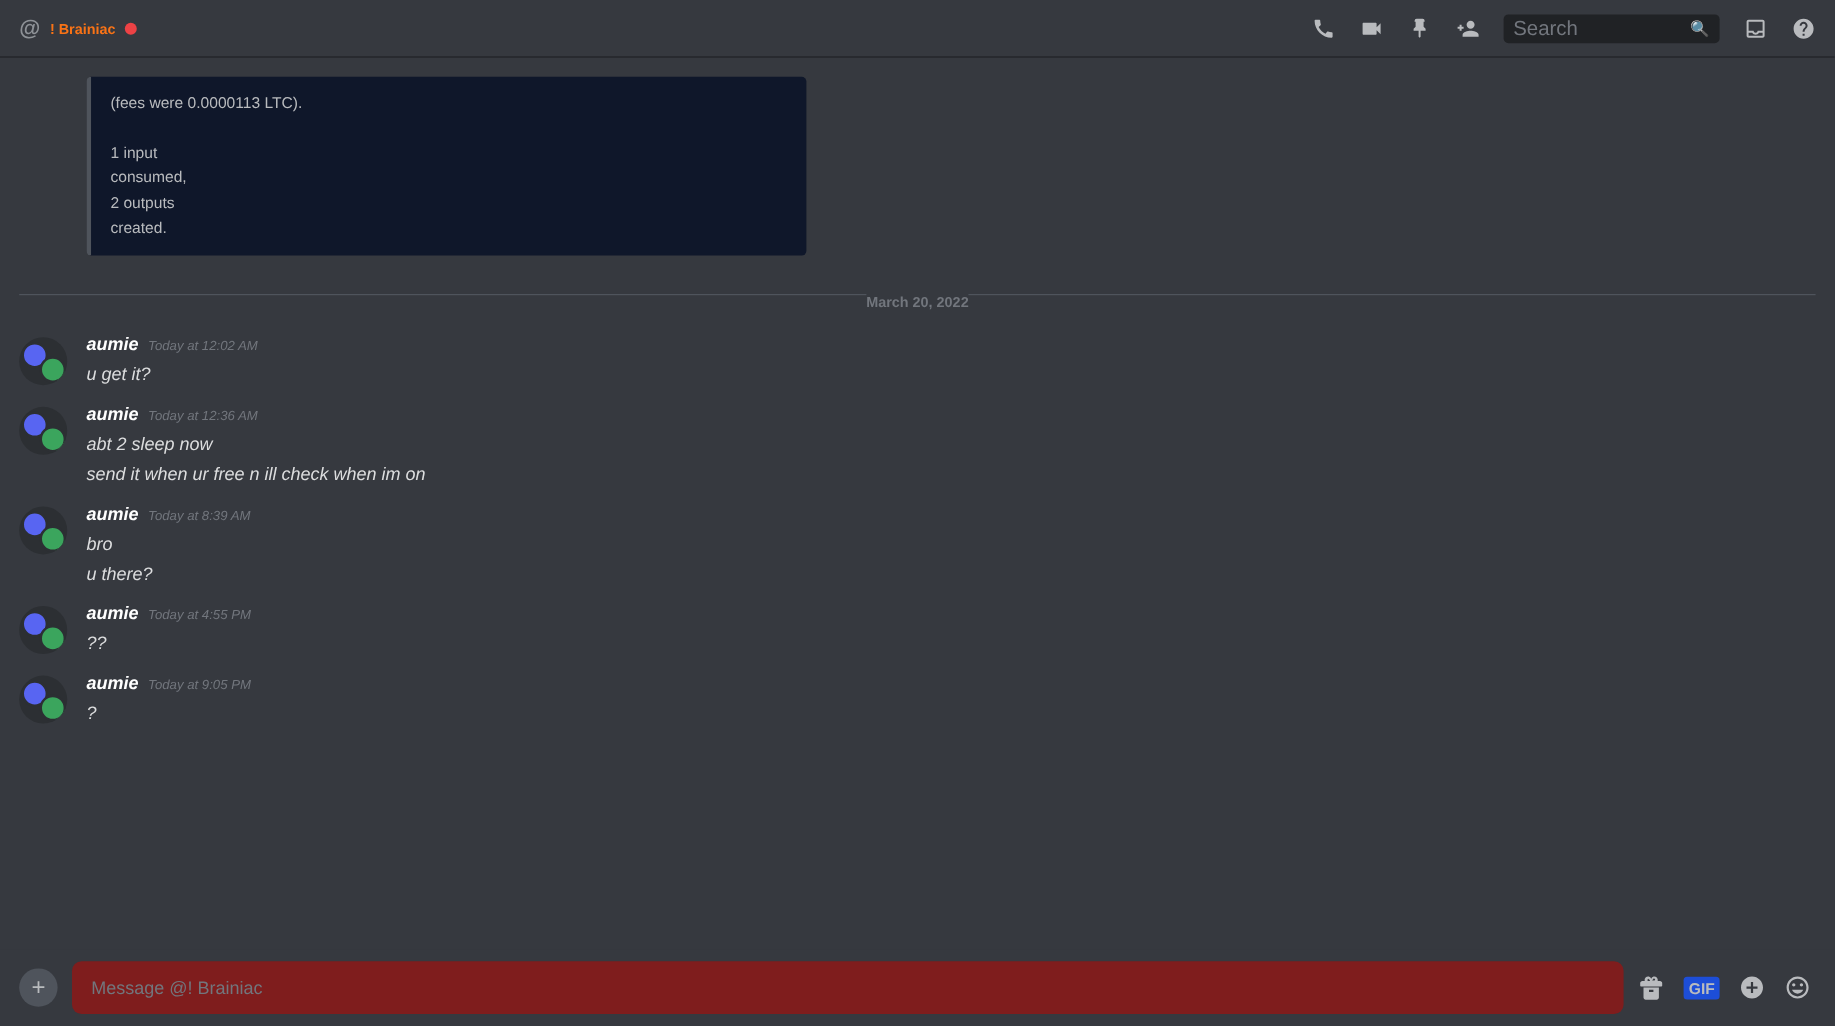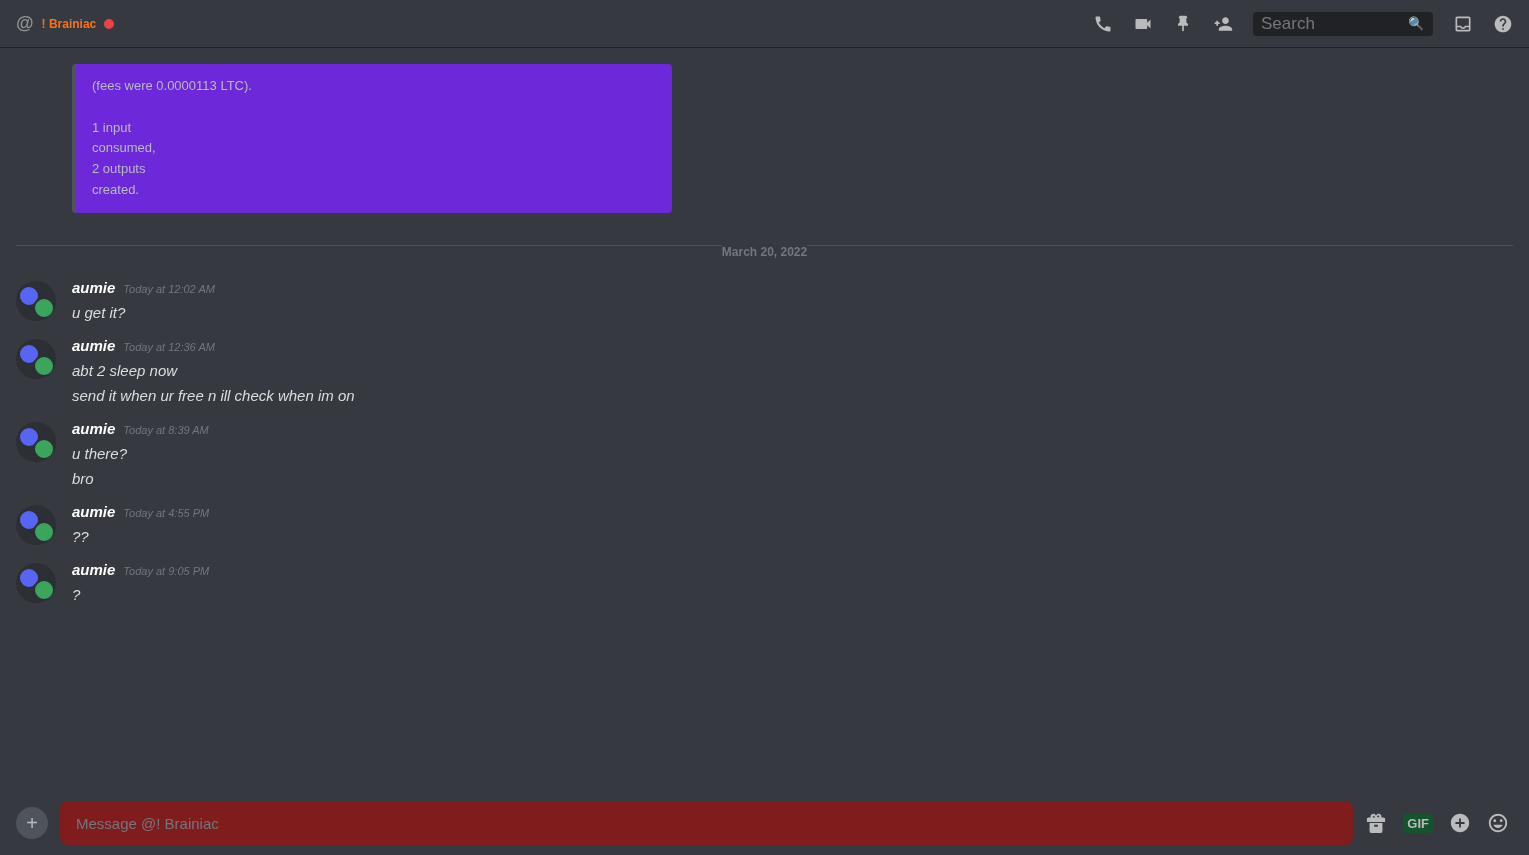--- a/index.html
+++ b/index.html
@@ -101,21 +101,21 @@
     .chat-area::-webkit-scrollbar-track {
       background: #2e3338;
     }
     .chat-area::-webkit-scrollbar-thumb {
       background: #202225;
       border-radius: 4px;
     }
 
     
     .embed-box {
-      background: #6d28d9;
+      background: #0f172a;
       border-left: 4px solid #4f545c;
       border-radius: 4px;
       padding: 12px 16px;
       margin: 0 16px 16px 72px;
       max-width: 600px;
       font-size: 13px;
       color: #b9bbbe;
       line-height: 1.6;
     }
 
@@ -364,22 +364,22 @@
     <div class="multi-avatar">
       <div class="person1"></div>
       <div class="person2"></div>
     </div>
     <div class="message-content">
       <div class="message-header">
         <span class="message-author">aumie</span>
         <span class="message-timestamp">Today at 8:39 AM</span>
       </div>
       <div class="message-text">
+        <p>bro</p>
         <p>u there?</p>
-        <p>bro</p>
       </div>
     </div>
   </div>
 
   <div class="message-group">
     <div class="multi-avatar">
       <div class="person1"></div>
       <div class="person2"></div>
     </div>
     <div class="message-content">
@@ -415,21 +415,21 @@
   <div class="add-button">+</div>
   <input class="message-input" type="text" placeholder="Message @! Brainiac" style="">
   <div class="input-icons">
 
     <span class="input-icon">
       <svg width="22" height="22" viewBox="0 0 24 24" fill="#b9bbbe" xmlns="http://www.w3.org/2000/svg">
         <path d="M20 6h-2.18c.07-.26.18-.51.18-.8C18 3.42 16.58 2 14.8 2c-.96 0-1.86.5-2.4 1.29L12 4.06l-.4-.77C11.06 2.5 10.16 2 9.2 2 7.42 2 6 3.42 6 5.2c0 .29.11.54.18.8H4C2.9 6 2 6.9 2 8v2c0 .55.45 1 1 1h18c.55 0 1-.45 1-1V8c0-1.1-.9-2-2-2zm-5.2-2c.44 0 .8.36.8.8s-.36.8-.8.8h-1.93l1.13-1.71c.2-.29.49-.49.8-.49zm-5.6 0c.31 0 .61.2.8.49L11.13 6H9.2c-.44 0-.8-.36-.8-.8s.36-.8.8-.8zM5 21c0 1.1.9 2 2 2h10c1.1 0 2-.9 2-2v-9H5v9zm5-7h4v2h-4v-2z"></path>
       </svg>
     </span>
 
-    <span class="input-icon" style="font-size:13px; font-weight:700; color:#b9bbbe; background:#14532d; padding:2px 4px; border-radius:3px;">GIF</span>
+    <span class="input-icon" style="font-size:13px; font-weight:700; color:#b9bbbe; background:#1d4ed8; padding:2px 4px; border-radius:3px;">GIF</span>
 
     <span class="input-icon">
       <svg width="22" height="22" viewBox="0 0 24 24" fill="#b9bbbe" xmlns="http://www.w3.org/2000/svg">
         <path d="M12 2C6.48 2 2 6.48 2 12s4.48 10 10 10 10-4.48 10-10S17.52 2 12 2zm5 11h-4v4h-2v-4H7v-2h4V7h2v4h4v2z"></path>
       </svg>
     </span>
 
     <span class="input-icon">
       <svg width="22" height="22" viewBox="0 0 24 24" fill="#b9bbbe" xmlns="http://www.w3.org/2000/svg">
         <path d="M11.99 2C6.47 2 2 6.48 2 12s4.47 10 9.99 10C17.52 22 22 17.52 22 12S17.52 2 11.99 2zM12 20c-4.42 0-8-3.58-8-8s3.58-8 8-8 8 3.58 8 8-3.58 8-8 8zm3.5-9c.83 0 1.5-.67 1.5-1.5S16.33 8 15.5 8 14 8.67 14 9.5s.67 1.5 1.5 1.5zm-7 0c.83 0 1.5-.67 1.5-1.5S9.33 8 8.5 8 7 8.67 7 9.5 7.67 11 8.5 11zm3.5 6.5c2.33 0 4.31-1.46 5.11-3.5H6.89c.8 2.04 2.78 3.5 5.11 3.5z"></path>

